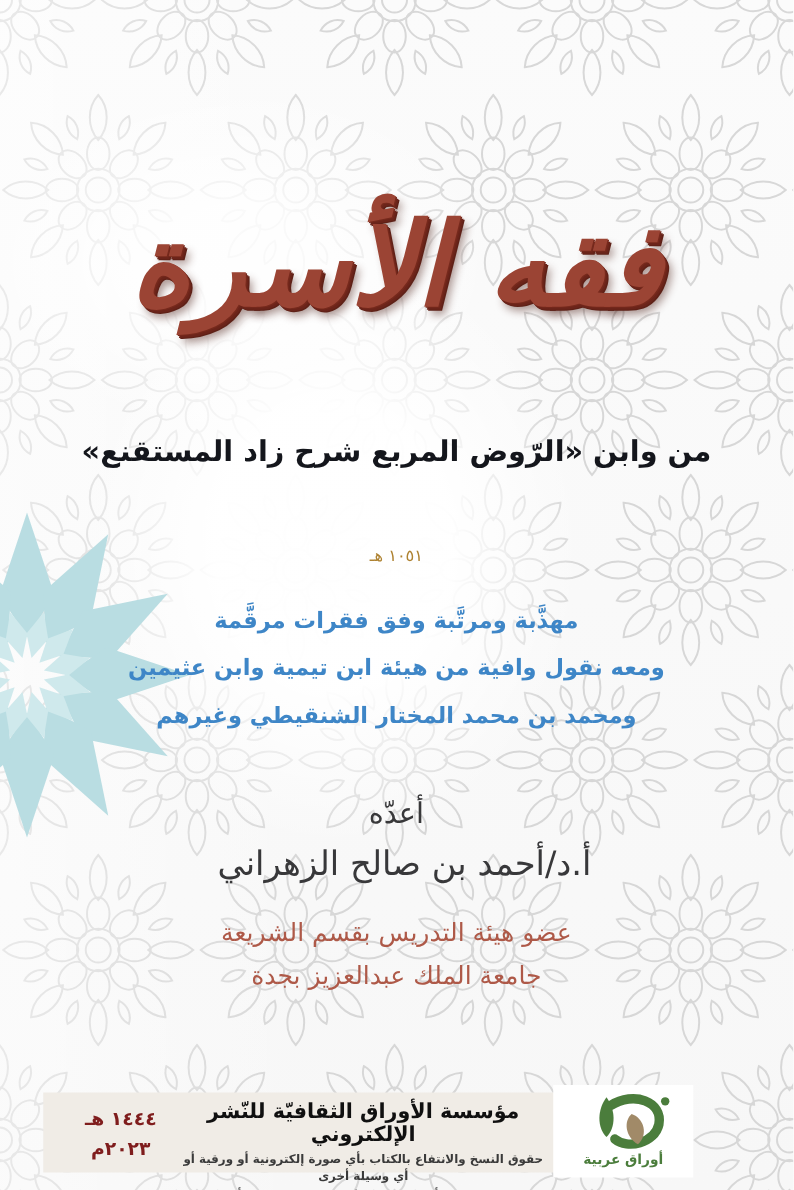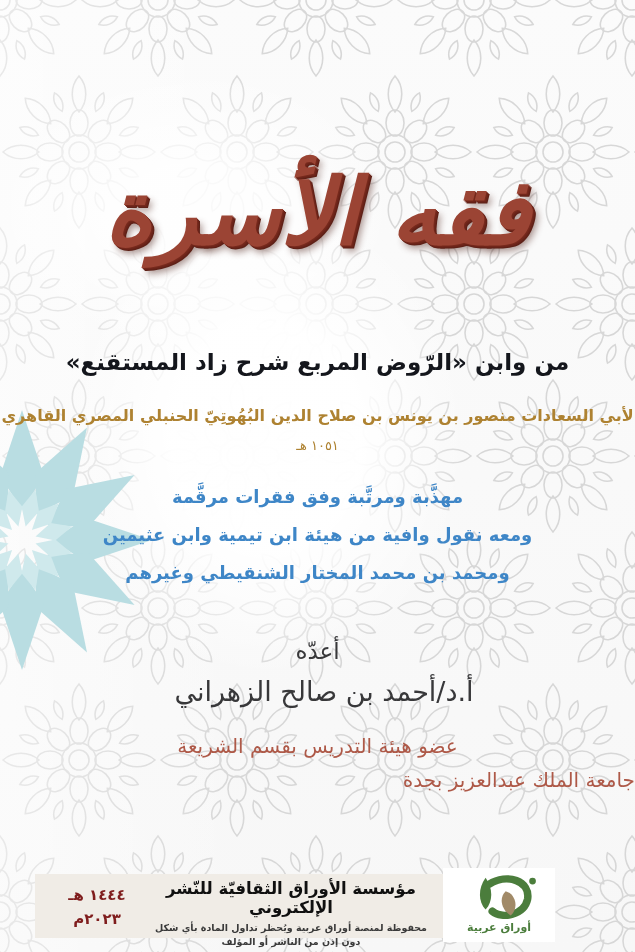--- a/index.html
+++ b/index.html
@@ -49,21 +49,21 @@
   }
   .preparer-name{
     position:absolute;top:676px;right:0;left:0;
     font-size:27px;color:#38383a;padding-left:13px;
   }
   .role{
     position:absolute;right:0;left:0;
     font-size:20px;color:#ae5948;
   }
   .role-1{top:734px;}
-  .role-2{top:768px;text-align:right;}
+  .role-2{top:768px;}
   .footer-bar{
     position:absolute;left:35px;top:874px;width:518px;height:64px;
     background:#f0ece6;
   }
   .footer-dates{
     position:absolute;left:18px;top:9px;width:88px;
     text-align:center;font-size:15px;font-weight:bold;color:#7f1d1d;line-height:1.6;
     direction:rtl;
   }
   .footer-pub{
@@ -195,21 +195,20 @@
       <path d="M0,-14 L9,-32 L0,-52 L-9,-32 Z" transform="rotate(315)"></path>
       <path d="M0,-14 L9,-32 L0,-52 L-9,-32 Z" transform="rotate(345)"></path>
     </g>
   </svg>
 
   <div class="content">
     <h1 class="title">فقه الأسرة</h1>
 
     <div class="source-line">من وابن «الرّوض المربع شرح زاد المستقنع»</div>
 
-    <div class="orig-author">لأبي السعادات منصور بن يونس بن صلاح الدين البُهُوتِيّ الحنبلي المصري القاهري</div>
     <div class="death-year">١٠٥١ هـ</div>
 
     <div class="features">
       <div>مهذَّبة ومرتَّبة وفق فقرات مرقَّمة</div>
       <div>ومعه نقول وافية من هيئة ابن تيمية وابن عثيمين</div>
       <div>ومحمد بن محمد المختار الشنقيطي وغيرهم</div>
     </div>
 
     <div class="prepared-label">أعدّه</div>
     <div class="preparer-name">أ.د/أحمد بن صالح الزهراني</div>
@@ -219,20 +218,21 @@
   </div>
 
   <div class="footer-bar">
     <div class="footer-dates">
       <div>١٤٤٤ هـ</div>
       <div>٢٠٢٣م</div>
     </div>
 
     <div class="footer-pub">
       <div class="pub-name">مؤسسة الأوراق الثقافيّة للنّشر الإلكتروني</div>
+      <div class="copyright">حقوق النسخ والانتفاع بالكتاب بأي صورة إلكترونية أو ورقية أو أي وسيلة أخرى</div>
       <div class="copyright">محفوظة لمنصة أوراق عربية ويُحظر تداول المادة بأي شكل دون إذن من الناشر أو المؤلف</div>
     </div>
 
     <div class="logo-box">
       <svg width="84" height="52" viewBox="0 0 100 62" xmlns="http://www.w3.org/2000/svg">
         <path d="M38,16 C60,2 88,12 84,34 C80,52 54,58 42,48" stroke="#4b7d3c" stroke-width="9" fill="none" stroke-linecap="round"></path>
         <path d="M58,24 C70,28 74,44 64,53 C52,46 50,31 58,24 Z" fill="#a18a68"></path>
         <path d="M34,46 C25,37 25,20 34,8 C43,20 43,37 34,46 Z" fill="#4b7d3c"></path>
         <circle cx="90" cy="12" r="4" fill="#4b7d3c"></circle>
       </svg>

